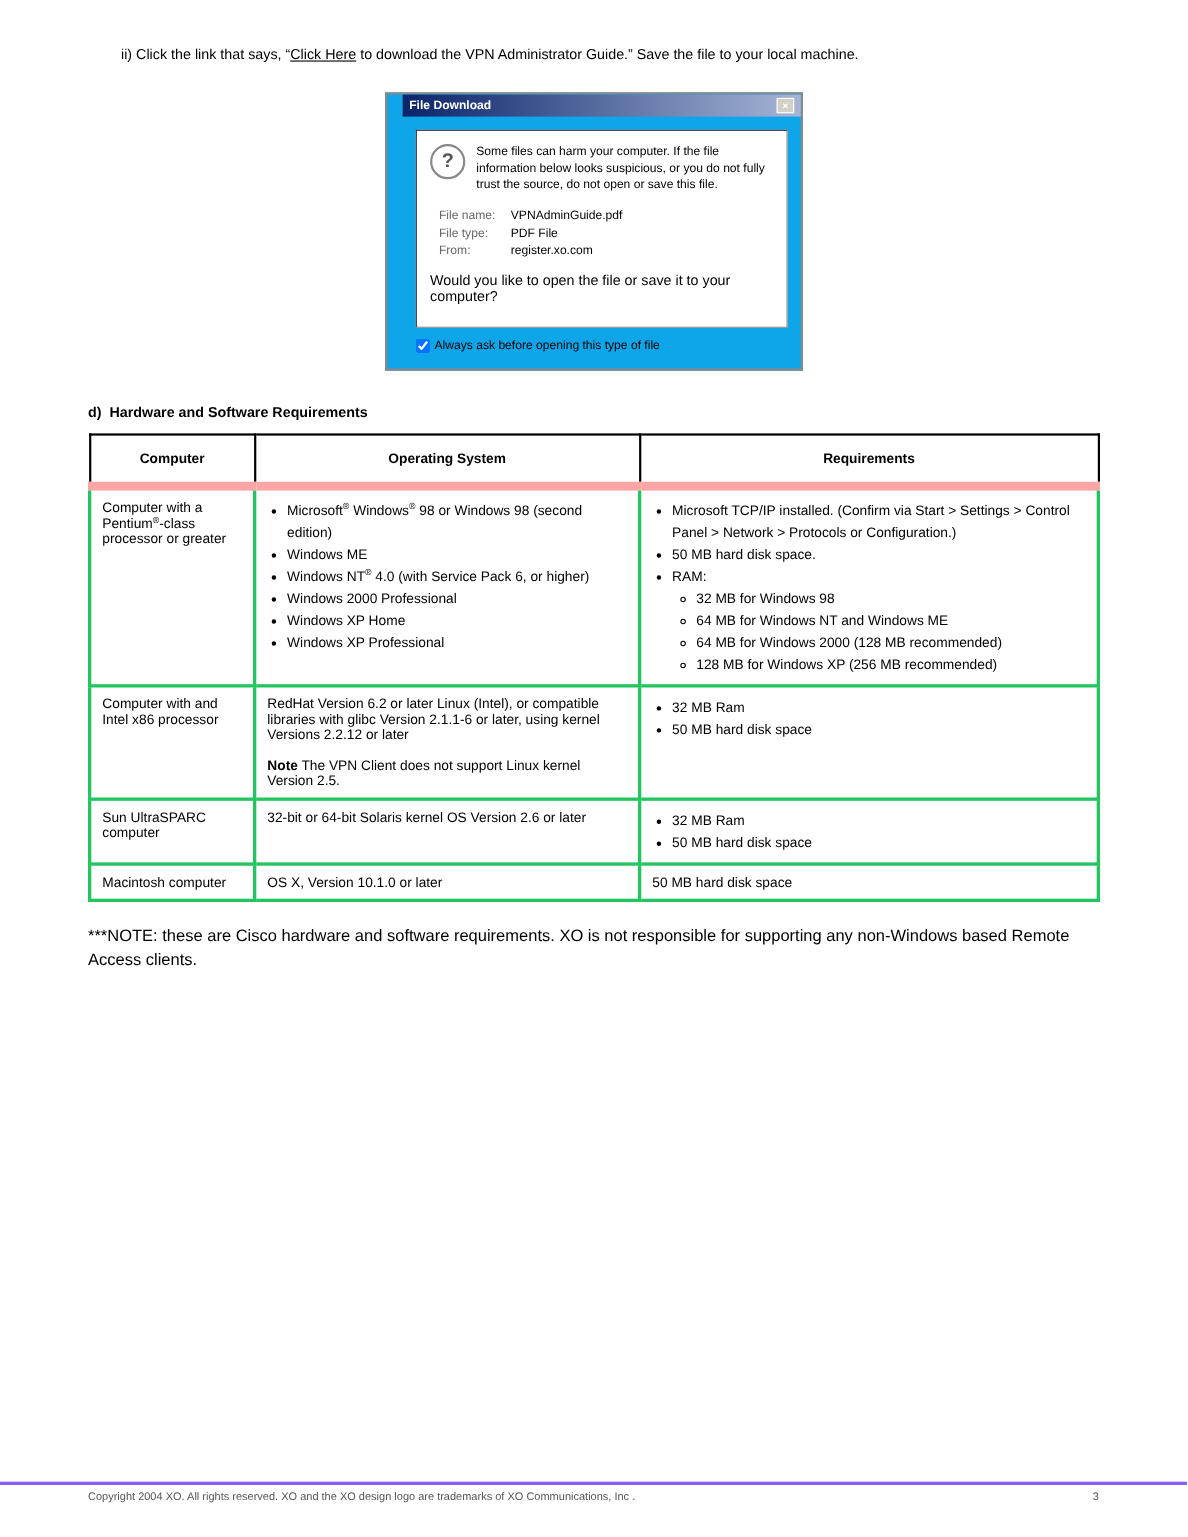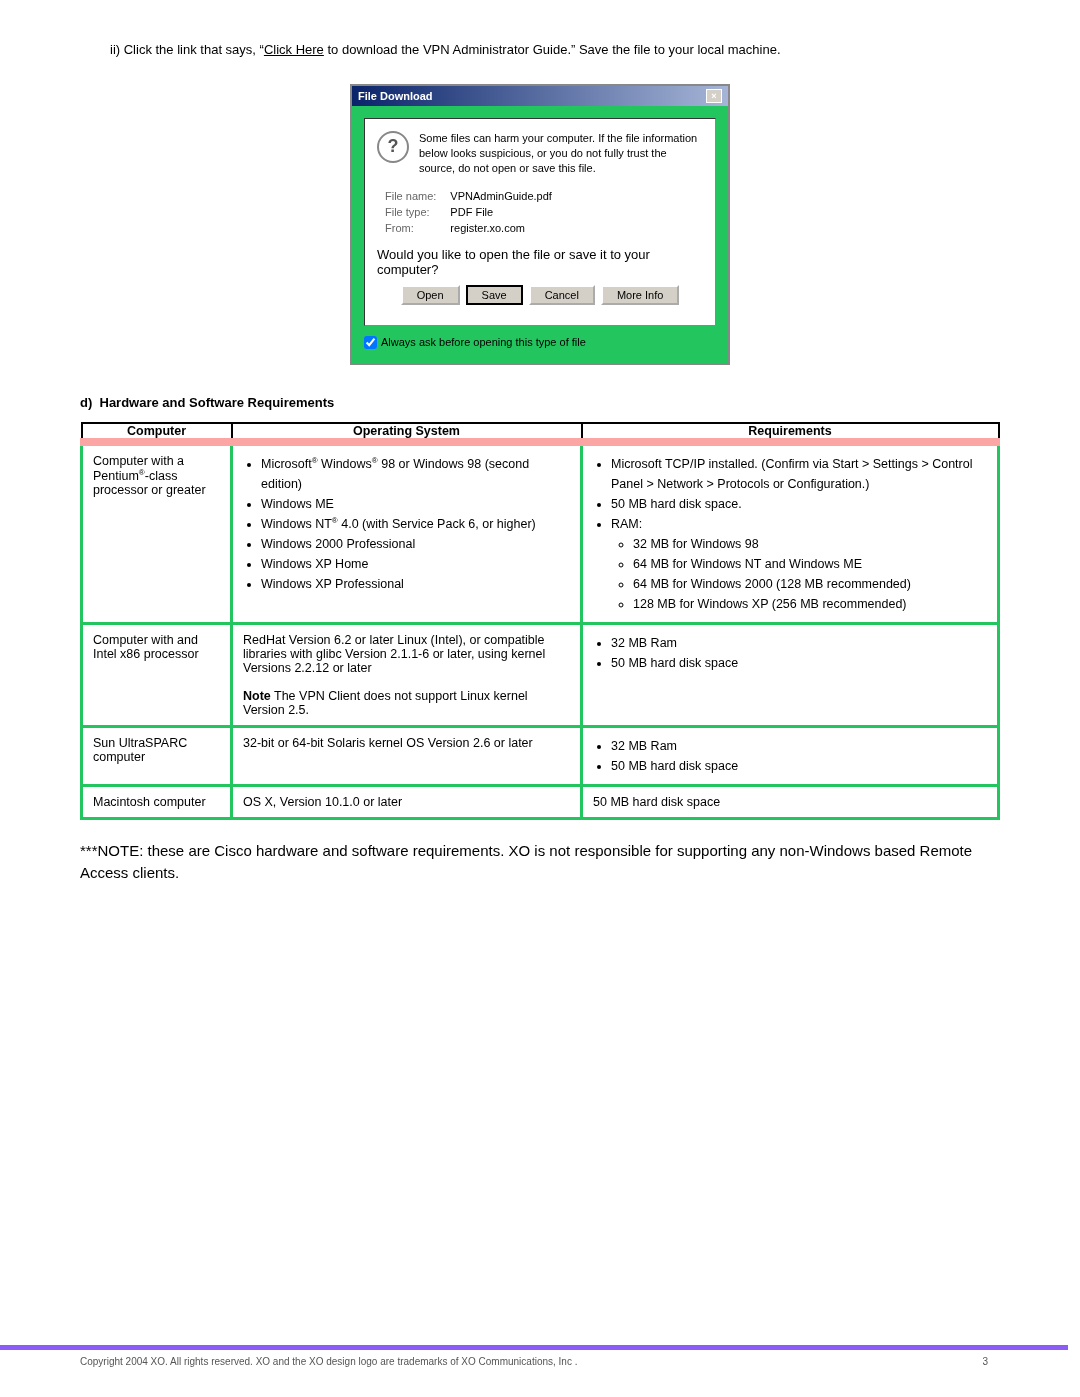--- a/index.html
+++ b/index.html
@@ -26,24 +26,25 @@
     }
 
     
     .dialog-container {
       display: flex;
       justify-content: center;
       margin: 20px 0 30px 0;
     }
     .dialog-box {
       border: 2px solid #888;
-      background: #22c55e;
+      background: #0ea5e9;
       width: 380px;
       font-size: 11px;
       font-family: 'Tahoma', Arial, sans-serif;
+      padding-left: 14px;
     }
     .dialog-titlebar {
       background: linear-gradient(to right, #0a246a, #a6b5d7);
       color: #fff;
       font-size: 11px;
       font-weight: bold;
       padding: 3px 6px;
       display: flex;
       justify-content: space-between;
       align-items: center;
@@ -144,21 +145,21 @@
     .hw-table {
       width: 100%;
       border-collapse: collapse;
       margin-bottom: 20px;
       font-size: 12.5px;
     }
     .hw-table th {
       border: 2px solid #000;
       background: #fff;
       font-weight: bold;
-      padding: 0 10px;
+      padding: 14px 10px;
       text-align: center;
     }
     .hw-table td {
       border: 3px solid #22c55e;
       padding: 8px 10px;
       vertical-align: top;
     }
     .hw-table tr:nth-child(1) td {
       border-top: 8px solid #fca5a5;
     }
@@ -187,22 +188,22 @@
       margin-top: 20px;
       font-size: 15px;
       line-height: 1.5;
     }
 
     
     .page-footer {
       position: absolute;
       bottom: 30px;
       left: 0;
-      right: 12px;
-      border-top: 5px solid #8b5cf6;
+      right: 1px;
+      border-top: 3px solid #8b5cf6;
       padding: 6px 80px 0 80px;
       display: flex;
       justify-content: space-between;
       font-size: 10px;
       color: #555;
     }
 
     sup {
       font-size: 8px;
     }
@@ -241,26 +242,20 @@
               <td>PDF File</td>
             </tr>
             <tr>
               <td>From:</td>
               <td>register.xo.com</td>
             </tr>
           </tbody>
             </table>
         </div>
         <div class="dialog-question">Would you like to open the file or save it to your computer?</div>
-        <div class="dialog-buttons">
-          <button class="dialog-btn">Open</button>
-          <button class="dialog-btn default-btn">Save</button>
-          <button class="dialog-btn">Cancel</button>
-          <button class="dialog-btn">More Info</button>
-        </div>
       </div>
       <div class="dialog-checkbox-row">
         <input type="checkbox" checked="" style="">
         <span>Always ask before opening this type of file</span>
       </div>
     </div>
   </div>
 </div>
 
 <div class="section-heading">d)&nbsp; Hardware and Software Requirements</div>

